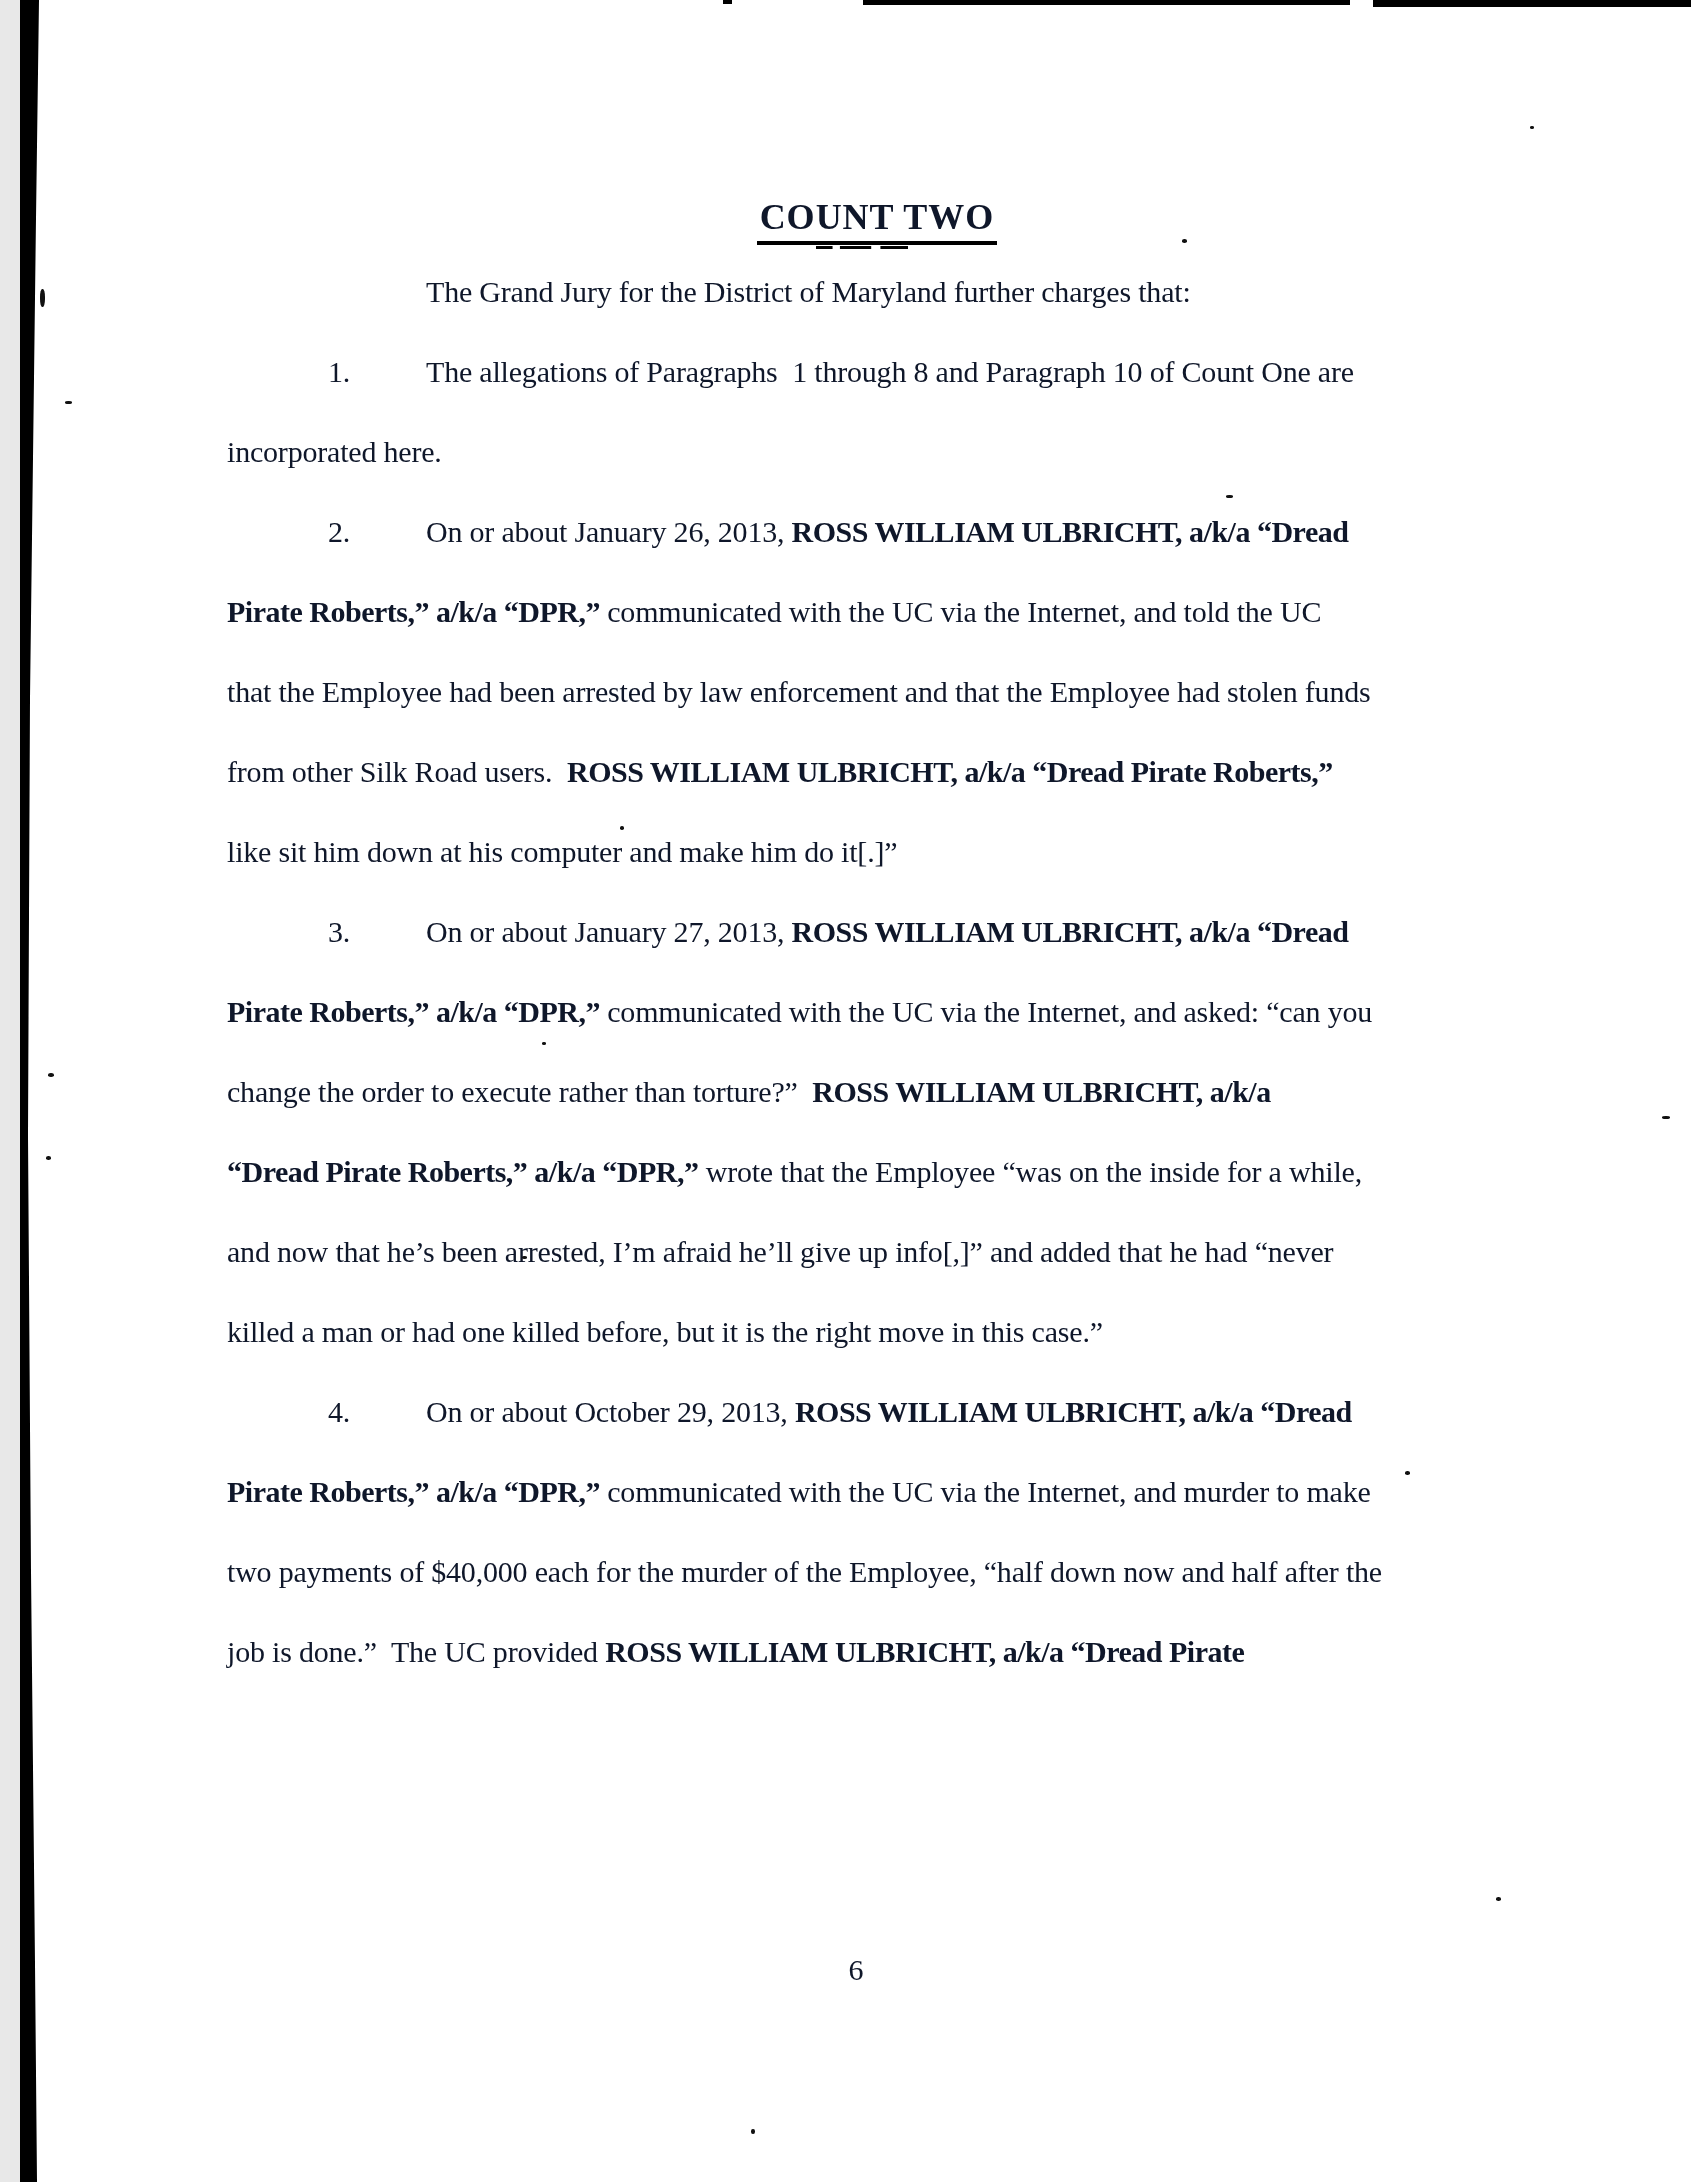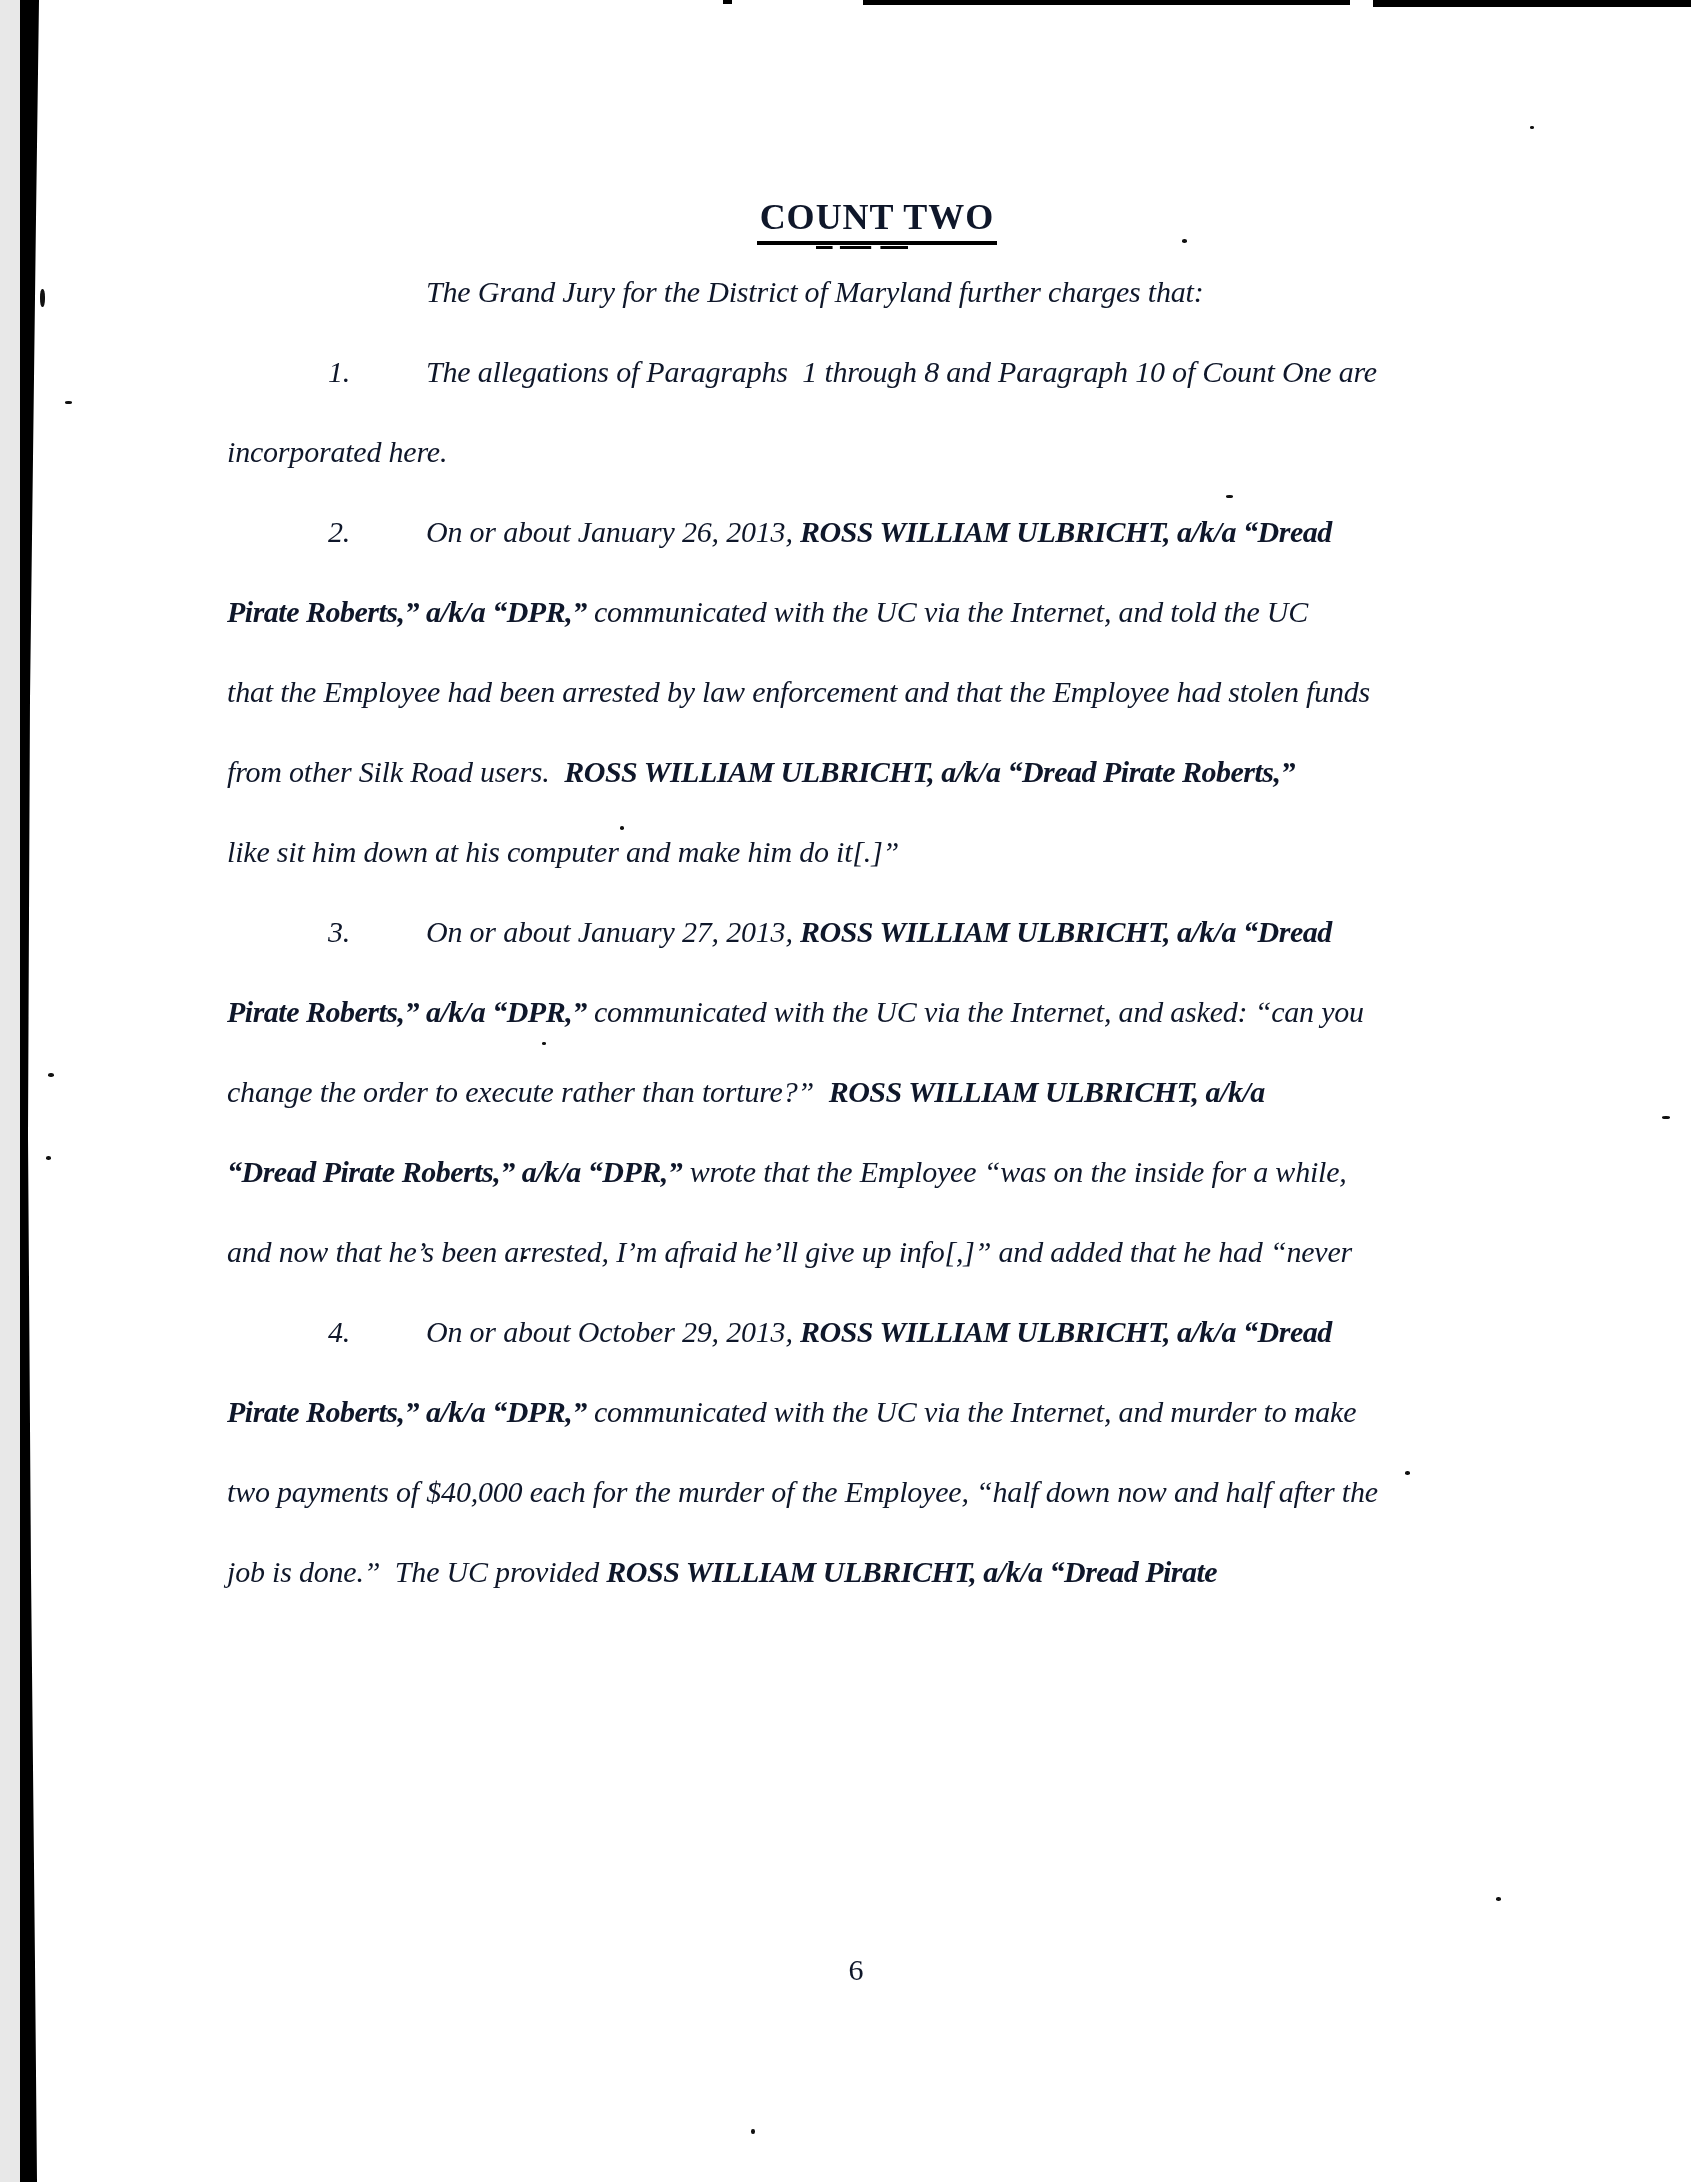--- a/index.html
+++ b/index.html
@@ -35,21 +35,21 @@
   }
   .heading-frag {
     position:absolute; left:796px; top:246px; width:92px; height:3px;
     background:#000;
     clip-path:polygon(0 0,18% 0,18% 100%,26% 100%,26% 0,60% 0,60% 100%,70% 100%,70% 0,100% 0,100% 100%,0 100%);
   }
 
   
   .doc-lines {
     position:absolute; left:207px; top:252px; width:1323px;
-    font-size:30px; letter-spacing:-0.2px;font-style:italic;
+    font-size:30px; letter-spacing:-0.2px;
   }
   .line { height:80px; line-height:80px; white-space:pre; }
   .line.lead { padding-left:199px; }
   .pnum { display:inline-block; margin-left:101px; width:98px; }
   .b { font-weight:bold; letter-spacing:-0.5px; }
 
   .page-number {
     position:absolute; top:1930px; left:0; width:1672px;
     height:80px; line-height:80px;
     text-align:center; font-size:30px;
@@ -80,20 +80,21 @@
       <div class="line number"><span class="pnum">2.</span><span>On or about January 26, 2013, </span><span class="b">ROSS WILLIAM ULBRICHT, a/k/a “Dread</span></div>
       <div class="line none"><span class="b">Pirate Roberts,” a/k/a “DPR,”</span><span> communicated with the UC via the Internet, and told the UC</span></div>
       <div class="line none"><span>that the Employee had been arrested by law enforcement and that the Employee had stolen funds</span></div>
       <div class="line none"><span>from other Silk Road users.  </span><span class="b">ROSS WILLIAM ULBRICHT, a/k/a “Dread Pirate Roberts,”</span></div>
       <div class="line none"><span>like sit him down at his computer and make him do it[.]”</span></div>
       <div class="line number"><span class="pnum">3.</span><span>On or about January 27, 2013, </span><span class="b">ROSS WILLIAM ULBRICHT, a/k/a “Dread</span></div>
       <div class="line none"><span class="b">Pirate Roberts,” a/k/a “DPR,”</span><span> communicated with the UC via the Internet, and asked: “can you</span></div>
       <div class="line none"><span>change the order to execute rather than torture?”  </span><span class="b">ROSS WILLIAM ULBRICHT, a/k/a</span></div>
       <div class="line none"><span class="b">“Dread Pirate Roberts,” a/k/a “DPR,”</span><span> wrote that the Employee “was on the inside for a while,</span></div>
       <div class="line none"><span>and now that he’s been arrested, I’m afraid he’ll give up info[,]” and added that he had “never</span></div>
+      <div class="line none"><span>killed a man or had one killed before, but it is the right move in this case.”</span></div>
       <div class="line number"><span class="pnum">4.</span><span>On or about October 29, 2013, </span><span class="b">ROSS WILLIAM ULBRICHT, a/k/a “Dread</span></div>
       <div class="line none"><span class="b">Pirate Roberts,” a/k/a “DPR,”</span><span> communicated with the UC via the Internet, and murder to make</span></div>
       <div class="line none"><span>two payments of $40,000 each for the murder of the Employee, “half down now and half after the</span></div>
       <div class="line none"><span>job is done.”  The UC provided </span><span class="b">ROSS WILLIAM ULBRICHT, a/k/a “Dread Pirate</span></div>
     </div>
 
   <div class="page-number">6</div>
 
   <div class="speck" style="left:1162px; top:239px;  width:5px;  height:4px;"></div>
   <div class="speck" style="left:1510px; top:126px;  width:4px;  height:3px;"></div>

